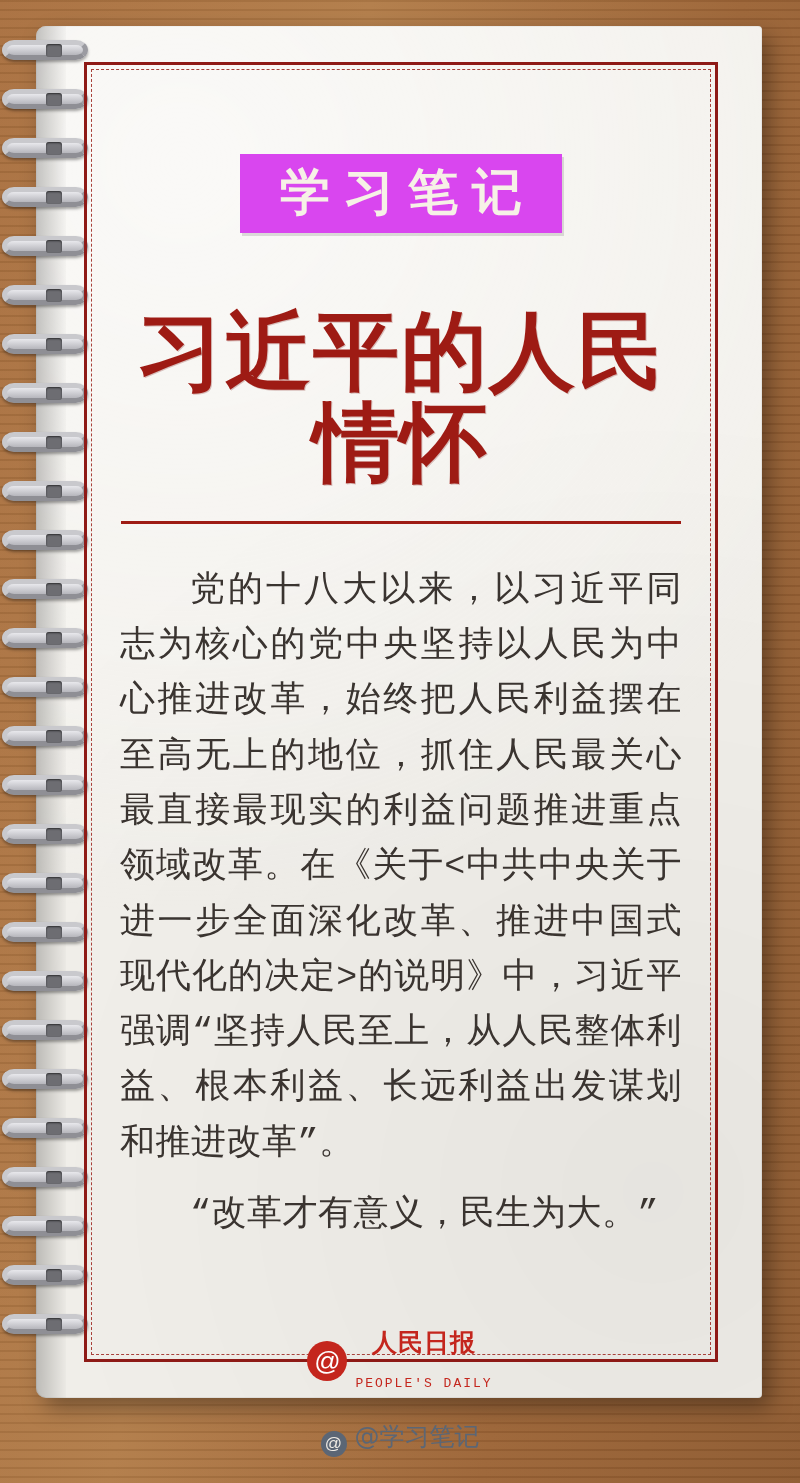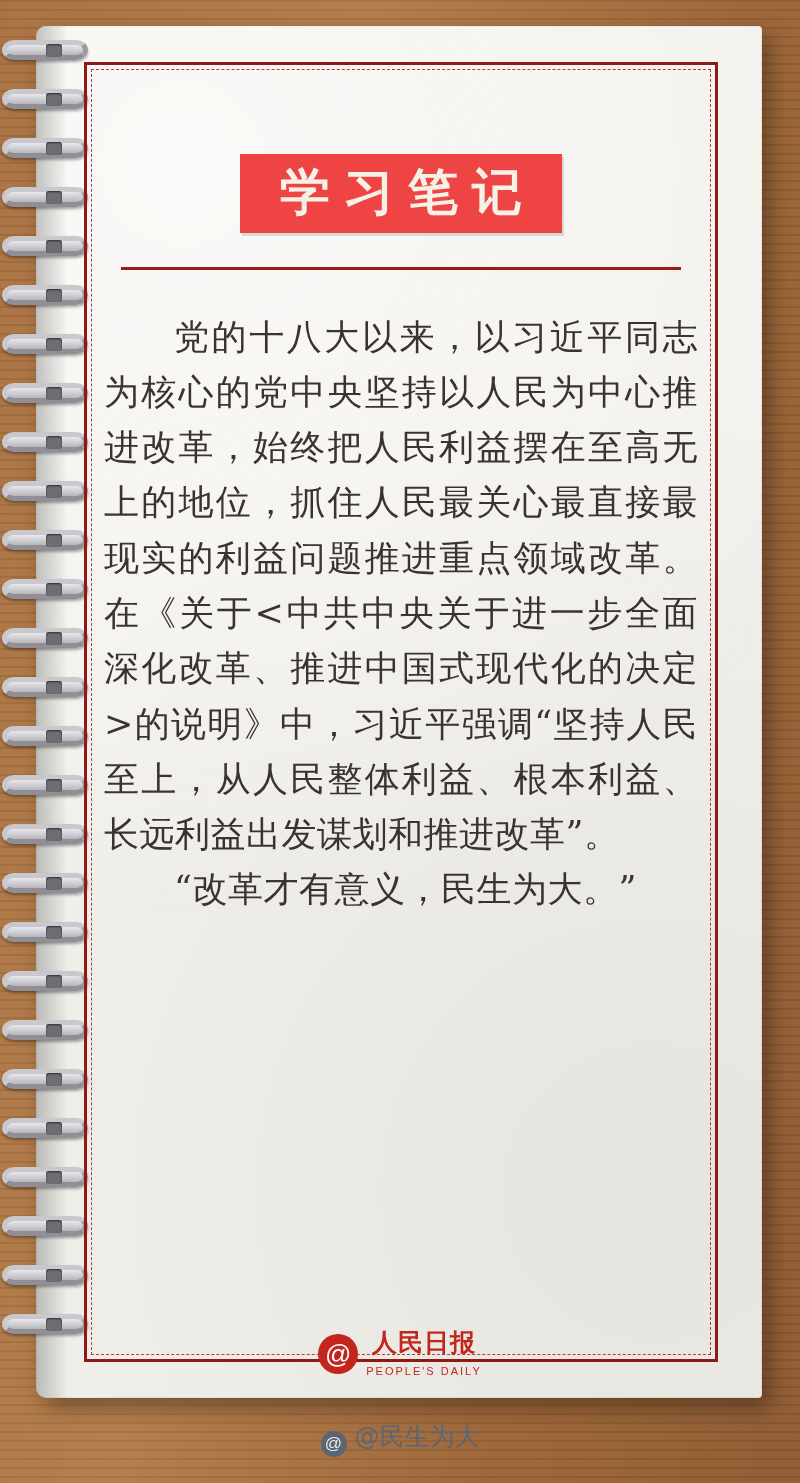--- a/index.html
+++ b/index.html
@@ -130,21 +130,21 @@
     width: 594px;
     height: 1250px;
   }
 
   .badge-wrap {
     text-align: center;
     margin-top: 68px;
   }
   .badge {
     display: inline-block;
-    background: #ef4444;
+    background: #d946ef;
     color: #f6f1e6;
     font-size: 50px;
     letter-spacing: 14px;
     text-indent: 14px;
     font-weight: 700;
     padding: 12px 26px 14px;
     line-height: 1.05;
     font-family: "DejaVu Serif", "Liberation Serif", serif;
     box-shadow: 2px 3px 0 rgba(0,0,0,0.12);
   }
@@ -170,21 +170,21 @@
 
   .body-text {
     margin-top: 40px;
     color: #3a3430;
     font-size: 35px;
     line-height: 1.58;
     letter-spacing: 0.5px;
     text-align: justify;
     font-family: "DejaVu Serif", "Liberation Serif", serif;
   }
-  .body-text p { text-indent: 2em; margin: 0; }
+  .body-text p { text-indent: 2em; margin: 16px; font-family: Liberation Mono, monospace; }
   .body-text p.cont { text-indent: 0; }
 
   
   .footer {
     position: absolute;
     left: 0;
     top: 1330px;
     width: 800px;
     text-align: center;
   }
@@ -208,24 +208,24 @@
     color: #c4261d;
     font-size: 25px;
     font-weight: 700;
     letter-spacing: 1px;
     font-family: "DejaVu Serif", "Liberation Serif", serif;
     line-height: 1;
   }
   .logo-en {
     display: block;
     color: #c4261d;
-    font-size: 11px;
+    font-size: 13px;
     letter-spacing: 2px;
-    font-family: Liberation Sans, sans-serif;
-    margin-top: 10px;
+    font-family: Liberation Mono, monospace;
+    margin-top: 21px;
   }
 
   
   .credit {
     position: absolute;
     left: 0;
     top: 1420px;
     width: 800px;
     text-align: center;
     color: #5b6675;
@@ -368,20 +368,21 @@
 
 <div class="frame-outer"></div>
 <div class="frame-inner"></div>
 
 <div class="content">
 
   <div class="badge-wrap">
     <span class="badge">学习笔记</span>
   </div>
 
+  <h1 class="headline">习近平的人民情怀</h1>
 
   <div class="rule"></div>
 
   <div class="body-text">
     <p>党的十八大以来，以习近平同志为核心的党中央坚持以人民为中心推进改革，始终把人民利益摆在至高无上的地位，抓住人民最关心最直接最现实的利益问题推进重点领域改革。在《关于&lt;中共中央关于进一步全面深化改革、推进中国式现代化的决定&gt;的说明》中，习近平强调“坚持人民至上，从人民整体利益、根本利益、长远利益出发谋划和推进改革”。</p>
     <p>“改革才有意义，民生为大。”</p>
   </div>
 
 </div>
 
@@ -389,14 +390,14 @@
   <div class="logo">
     <span class="logo-mark">@</span>
     <span>
       <span class="logo-cn">人民日报</span>
       <span class="logo-en">PEOPLE'S DAILY</span>
     </span>
   </div>
 </div>
 
 <div class="credit">
-  <span class="weibo-eye">@</span><span>@民生为大</span>
+  <span class="weibo-eye">@</span><span>@学习笔记</span>
 </div>
 
 </body></html>

